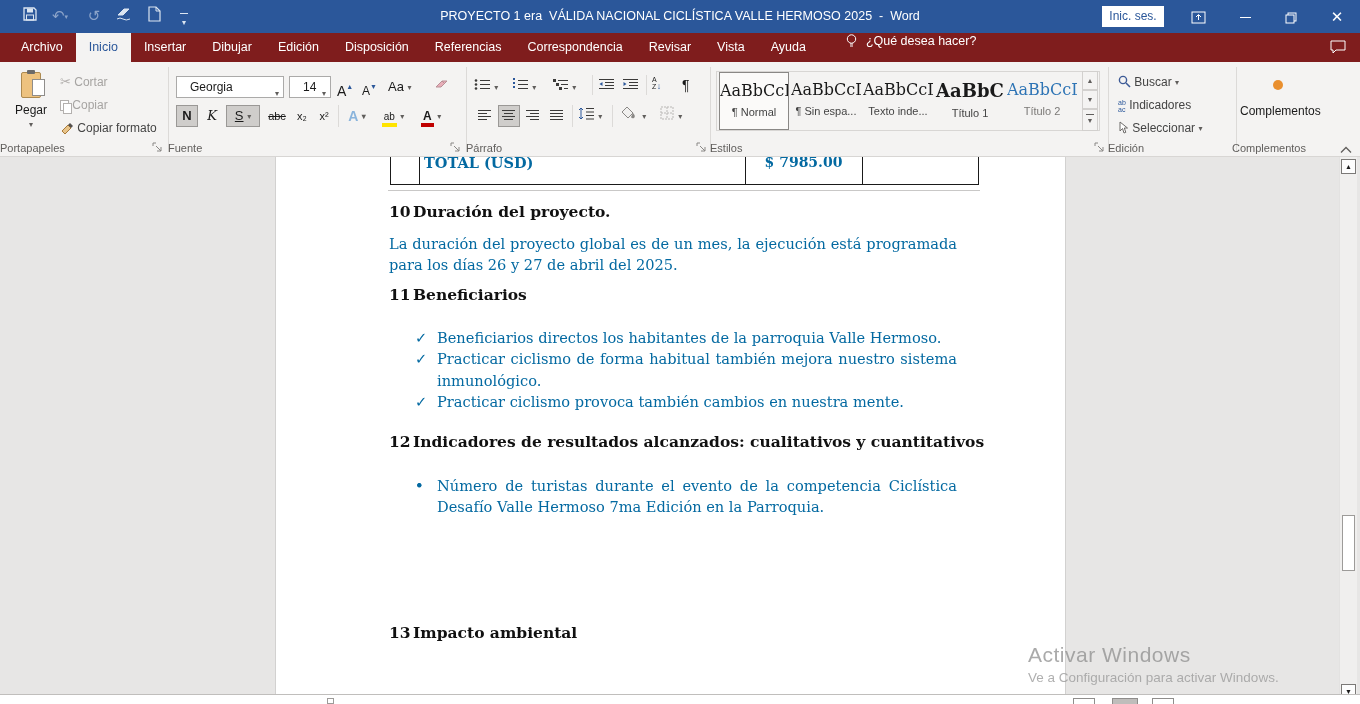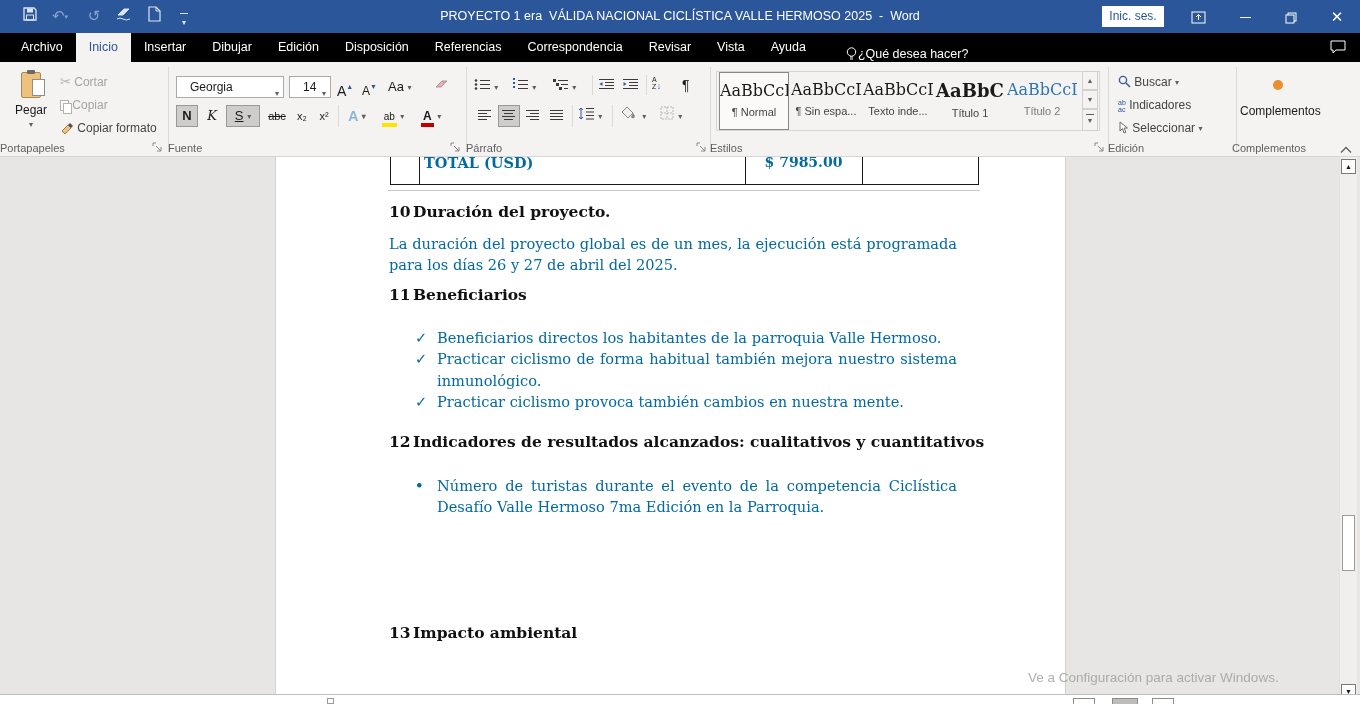--- a/index.html
+++ b/index.html
@@ -10,24 +10,24 @@
   
   #titlebar { position:absolute; left:0; top:0; width:1360px; height:33px; background:#2b579a; color:#fff; }
   .qat-btn { position:absolute; top:6px; width:24px; height:20px; text-align:center; line-height:20px; }
   .qat-glyph { color:#dbe5f1; font-size:15px; }
   .qat-dis { color:#8ba3c9; }
   #title-text { position:absolute; left:0; right:0; top:0; height:33px; line-height:33px; text-align:center; font-size:12.5px; color:#fff; white-space:pre; }
   #signin-btn { position:absolute; left:1102px; top:6px; width:62px; height:21px; background:#fff; color:#2b579a; font-size:12px; text-align:center; line-height:21px; }
   .winctl { position:absolute; top:0; width:46px; height:33px; text-align:center; line-height:33px; color:#fff; font-size:13px; }
 
   
-  #tabrow { position:absolute; left:0; top:33px; width:1360px; height:29px; background:#000000; display:flex; align-items:flex-end; }
+  #tabrow { position:absolute; left:0; top:33px; width:1360px; height:29px; background:#7f1d1d; display:flex; align-items:flex-start; }
   .tab { color:#fff; font-size:12.5px; line-height:29px; padding:0 13px; white-space:nowrap; }
   .tab.active { background:#f4f3f2; color:#2b579a; }
-  #tellme { display:flex; align-items:center; margin-left:26px; color:#fff; font-size:12.5px; }
+  #tellme { display:flex; align-items:center; margin-left:26px; color:#fff; font-size:12.5px; gap:8px; }
 
   
   #ribbon { position:absolute; left:0; top:62px; width:1360px; height:95px; background:#f4f3f2; border-bottom:1px solid #d8d6d4; font-size:12px; color:#444; }
   .vdiv { position:absolute; top:5px; height:85px; width:1px; background:#dcdad8; }
   .grp-label { position:absolute; bottom:2px; font-size:11px; color:#605e5c; text-align:left; }
   .launcher { position:absolute; top:80px; width:11px; height:11px; }
   .rbtn-row { position:absolute; height:20px; line-height:20px; white-space:nowrap; }
   .dis { color:#a6a4a2; }
   .dd { font-size:8px; color:#605e5c; vertical-align:middle; }
   .combo { position:absolute; height:22px; background:#fff; border:1px solid #abaaa9; line-height:20px; padding-left:13px; font-size:12px; color:#1a1a1a; }
@@ -336,20 +336,21 @@
 
     <div class="doc-h" style="top:275px"><span class="hn">12</span><span>Indicadores de resultados alcanzados: cualitativos y cuantitativos</span></div>
     <div class="abs serif" style="left:113px;top:318px;width:568px">
       <div class="li"><span class="mark">•</span></div>
       <div class="li"><span class="mark">•</span><span>Número de turistas durante el evento de la competencia Ciclística Desafío Valle Hermoso 7ma Edición en la Parroquia.</span></div>
     </div>
 
     <div class="doc-h" style="top:466px"><span class="hn">13</span><span>Impacto ambiental</span></div>
   </div>
 
+  <div id="watermark1">Activar Windows</div>
   <div id="watermark2">Ve a Configuración para activar Windows.</div>
 
   <div id="scrollbar">
     <div class="sb-btn" style="top:2px"><span>▲</span></div>
     <div id="sb-thumb"></div>
     <div class="sb-btn" style="top:527px"><span>▼</span></div>
   </div>
 </div>
 
 <div id="statusbar">

